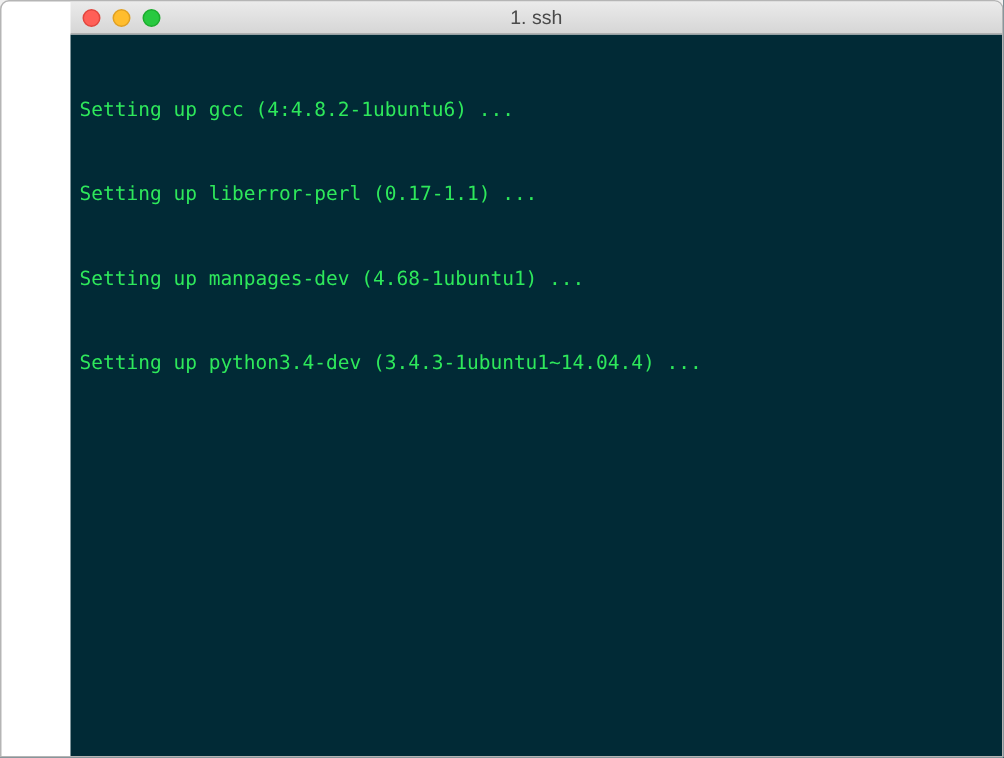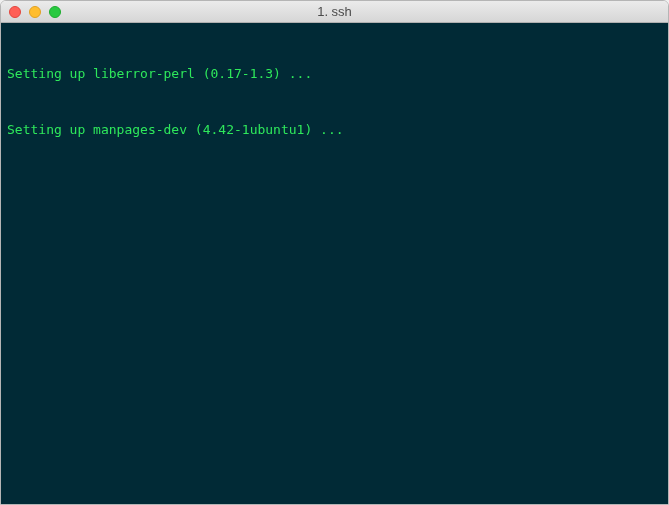--- a/index.html
+++ b/index.html
@@ -16,20 +16,21 @@
     }
     .window {
       width: 669px;
       height: 505px;
       border: 1px solid #b5b5b5;
       border-radius: 6px 6px 0 0;
       overflow: hidden;
       background: #fff;
       display: flex;
       flex-direction: column;
+      padding-left: 46px;
     }
     .titlebar {
       height: 22px;
       background: linear-gradient(to bottom, #ebebeb, #d6d6d6);
       border-bottom: 1px solid #b0b0b0;
       display: flex;
       align-items: center;
       padding: 0 8px;
       position: relative;
       flex-shrink: 0;
@@ -76,22 +77,24 @@
 <div class="window">
   <div class="titlebar">
     <div class="traffic-lights">
       <div class="traffic-light tl-close"></div>
       <div class="traffic-light tl-min"></div>
       <div class="traffic-light tl-max"></div>
     </div>
     <div class="title">1. ssh</div>
   </div>
   <div class="terminal">
-    <span class="terminal-line">Setting up liberror-perl (0.17-1.3) ...</span>
-    <span class="terminal-line">Setting up manpages-dev (4.42-1ubuntu1) ...</span>
+    <span class="terminal-line">Setting up gcc (4:4.8.2-1ubuntu6) ...</span>
+    <span class="terminal-line">Setting up liberror-perl (0.17-1.1) ...</span>
+    <span class="terminal-line">Setting up manpages-dev (4.68-1ubuntu1) ...</span>
+    <span class="terminal-line">Setting up python3.4-dev (3.4.3-1ubuntu1~14.04.4) ...</span>
     
     
     
     
     
     
     
     
     
     

